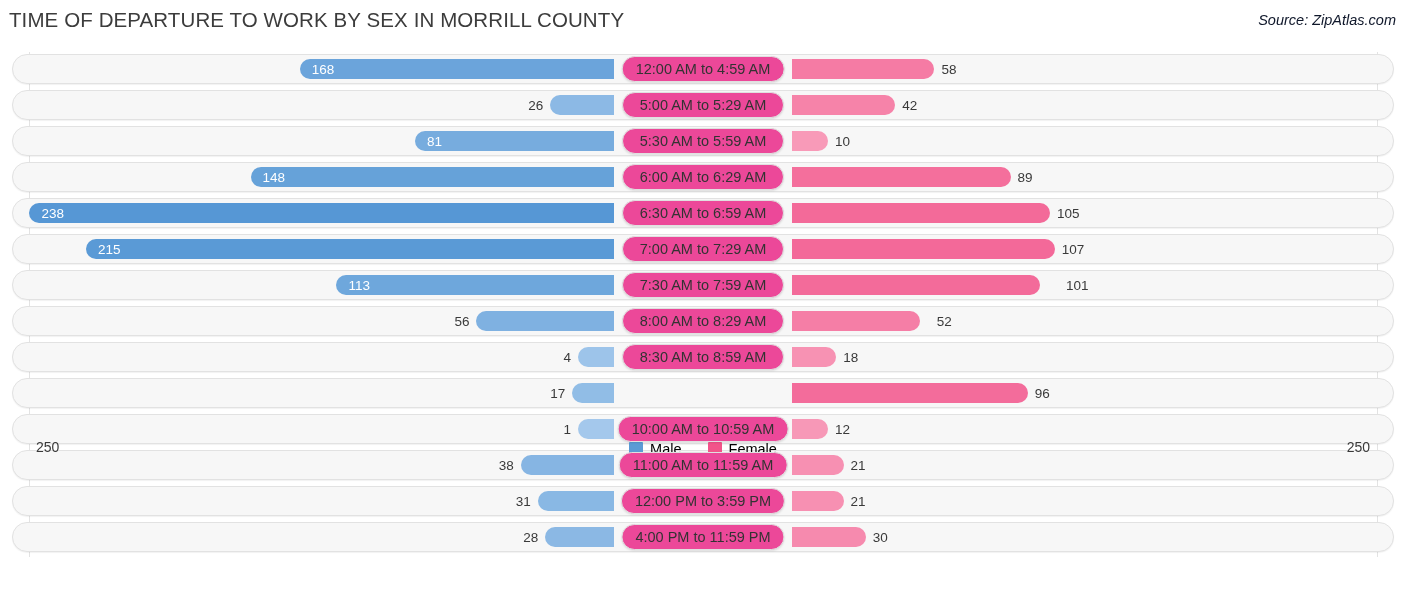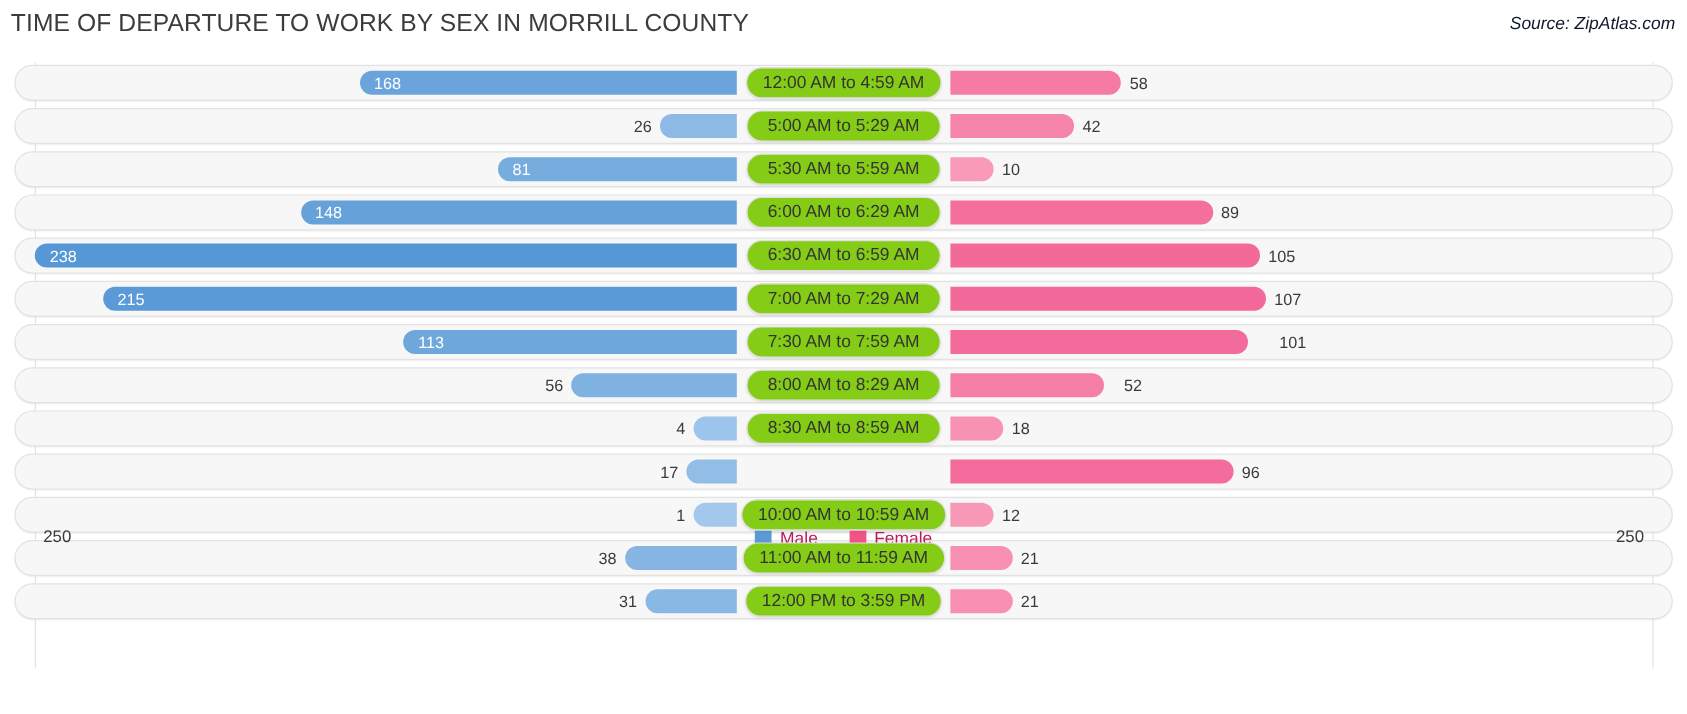--- a/index.html
+++ b/index.html
@@ -107,21 +107,21 @@
   }
   
   .center-pill {
     position: absolute;
     left: 50%;
     transform: translateX(-50%);
     top: 4px;
     height: 26px;
     min-width: 162px;
     padding: 0 13px;
-    background: #84cc16;
+    background: #ec4899;
     border: 1px solid #e0e0e0;
     border-radius: 14px;
     display: flex;
     align-items: center;
     justify-content: center;
     font-size: 14.5px;
     color: #333333;
     white-space: nowrap;
     box-sizing: border-box;
     box-shadow: 0 1px 2px rgba(0,0,0,0.10);
@@ -145,21 +145,21 @@
     display: flex;
     justify-content: center;
     align-items: center;
     gap: 26px;
   }
   .legend-item {
     display: flex;
     align-items: center;
     gap: 7px;
     font-size: 14.5px;
-    color: #be185d;
+    color: #000000;
   }
   .legend-swatch {
     width: 14px;
     height: 14px;
     border-radius: 1px;
     display: inline-block;
   }
 </style>
 </head>
 <body>
@@ -269,20 +269,28 @@
         <div class="center-pill">11:00 AM to 11:59 AM</div>
       </div>
       <div class="row">
         <div class="track"></div>
         <div class="bar male" style="width: 76.136px; background: rgb(137, 184, 228);"></div>
         <div class="val" style="right: calc(50% + 172.136px);">31</div>
         <div class="bar female" style="width: 51.576px; background: rgb(247, 144, 178);"></div>
         <div class="val" style="left: calc(50% + 147.576px);">21</div>
         <div class="center-pill">12:00 PM to 3:59 PM</div>
       </div>
+      <div class="row">
+        <div class="track"></div>
+        <div class="bar male" style="width: 68.768px; background: rgb(139, 184, 228);"></div>
+        <div class="val" style="right: calc(50% + 164.768px);">28</div>
+        <div class="bar female" style="width: 73.68px; background: rgb(246, 138, 174);"></div>
+        <div class="val" style="left: calc(50% + 169.68px);">30</div>
+        <div class="center-pill">4:00 PM to 11:59 PM</div>
+      </div>
     </div>
 
   <div class="axis-label left">250</div>
   <div class="axis-label right">250</div>
 
   <div class="legend" id="legend">
       <div class="legend-item">
         <span class="legend-swatch" style="background: rgb(91, 155, 213);"></span>
         <span>Male</span>
       </div>

